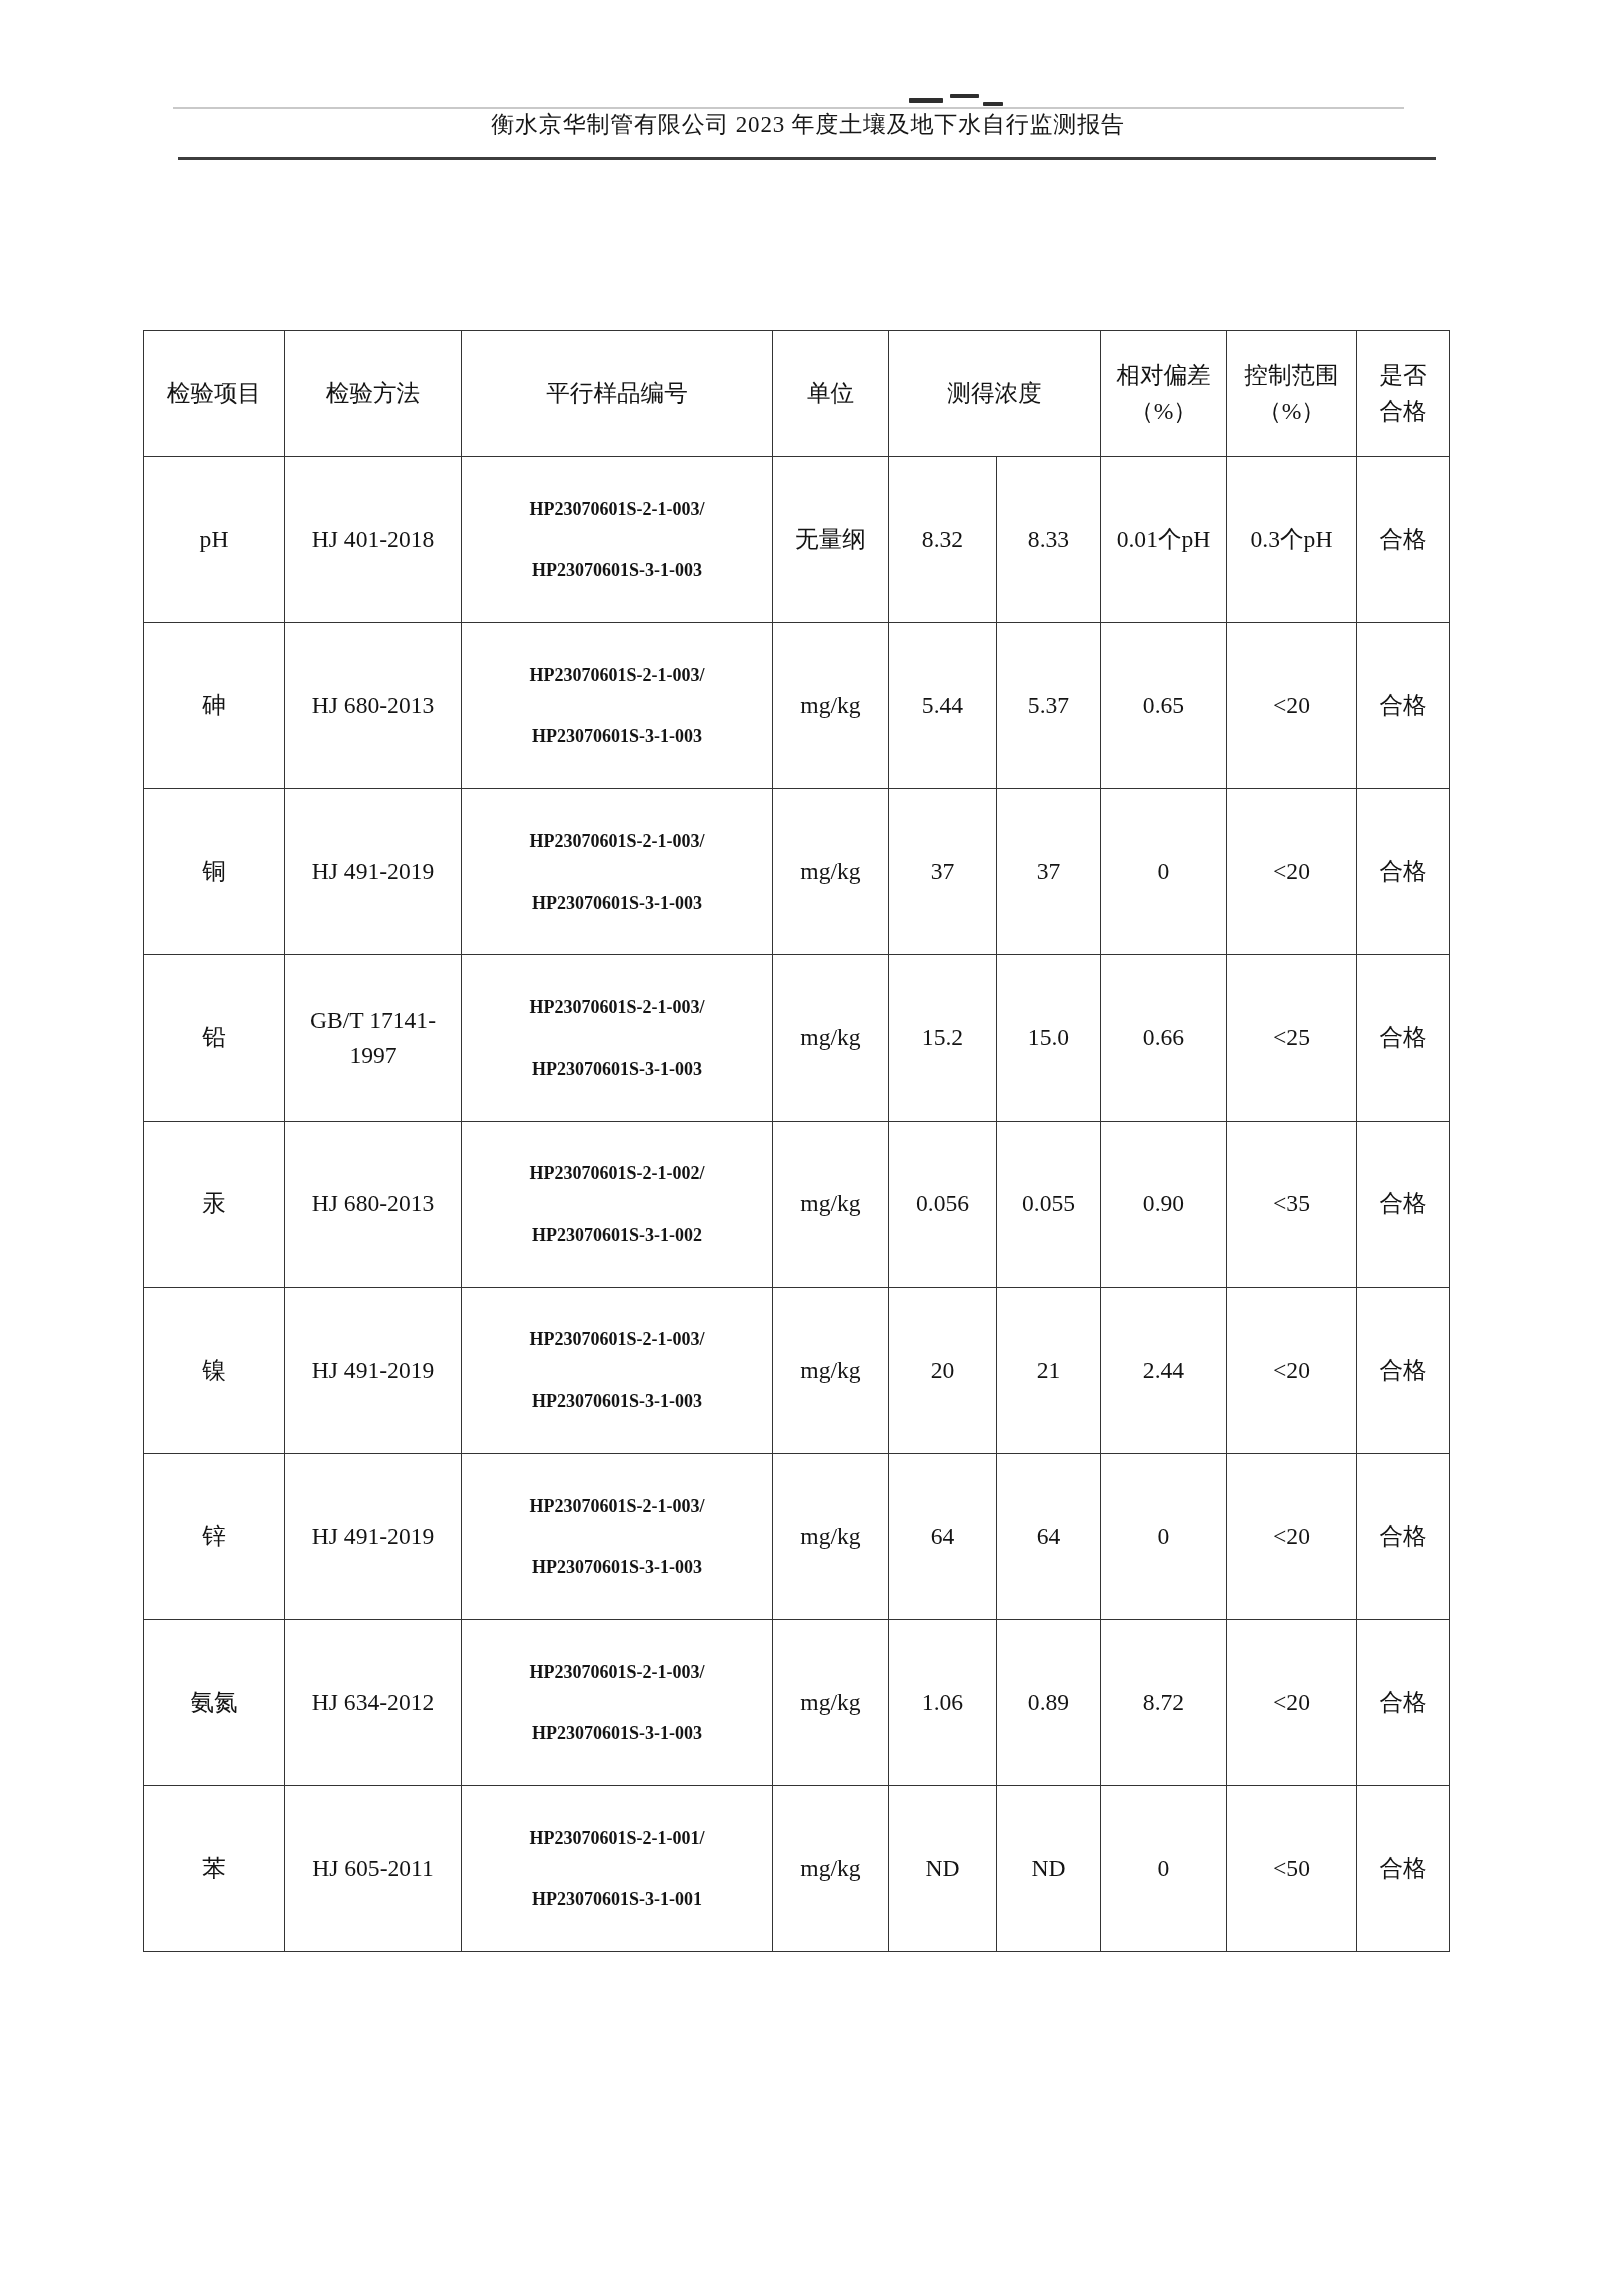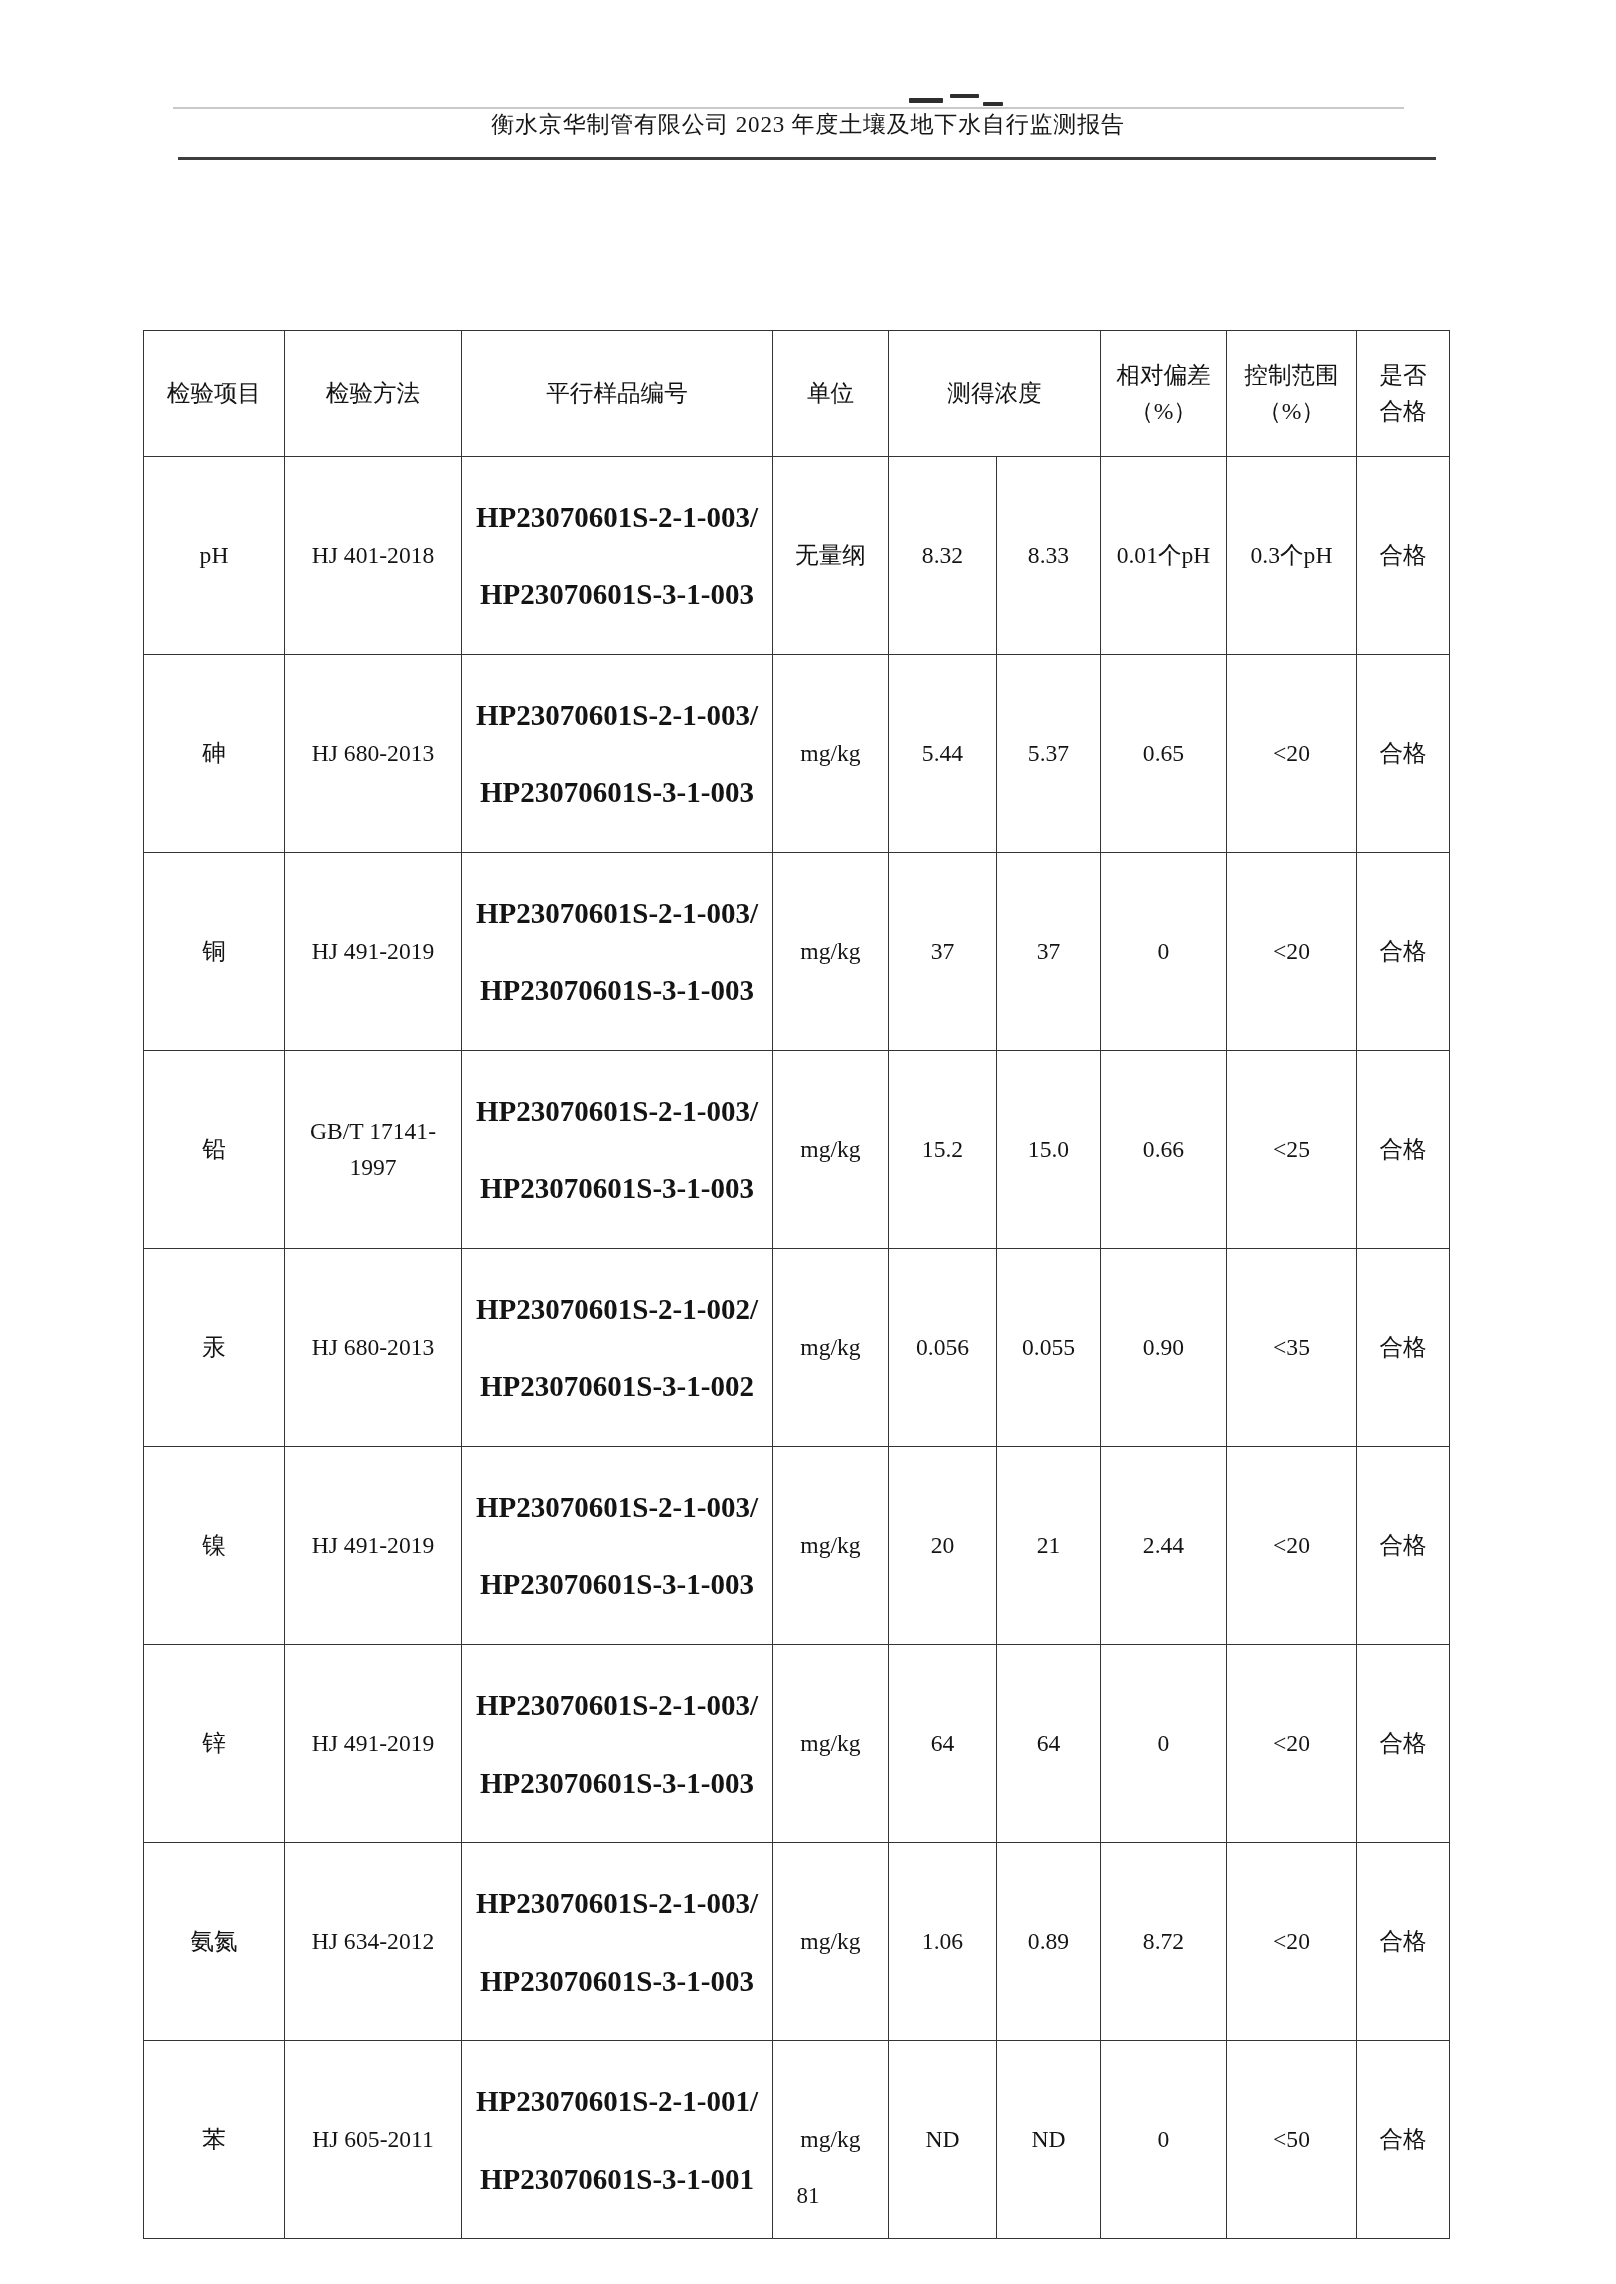--- a/index.html
+++ b/index.html
@@ -31,21 +31,21 @@
   .report th, .report td {
     border:1.7px solid #343434;
     text-align:center; vertical-align:middle;
     font-size:23.6px; font-weight:normal;
     white-space:pre-line; line-height:1.5;
     padding:3.4px 5px; color:#141414;
   }
   .report thead tr { height:126px; }
   .report tbody tr { height:128px; }
   .report tbody tr:nth-child(8) { height:143px; }
-  .sample-id-cell div { font-weight:bold; font-size:29px; line-height:1.45; }
+  .sample-id-cell div { font-weight:bold; font-size:18px; line-height:1.45; }
 
   .page-number {
     position:absolute; top:2183px; left:0; width:100%;
     text-align:center; font-size:23px; color:#1a1a1a;
   }
 </style>
 </head>
 <body>
 
 <div class="page">
@@ -210,15 +210,14 @@
     <td>mg/kg</td>
     <td>ND</td>
     <td>ND</td>
     <td>0</td>
     <td>&lt;50</td>
     <td>合格</td>
   </tr>
       </tbody>
   </table>
 
-  <div class="page-number">81</div>
 </div>
 
 
 </body></html>

